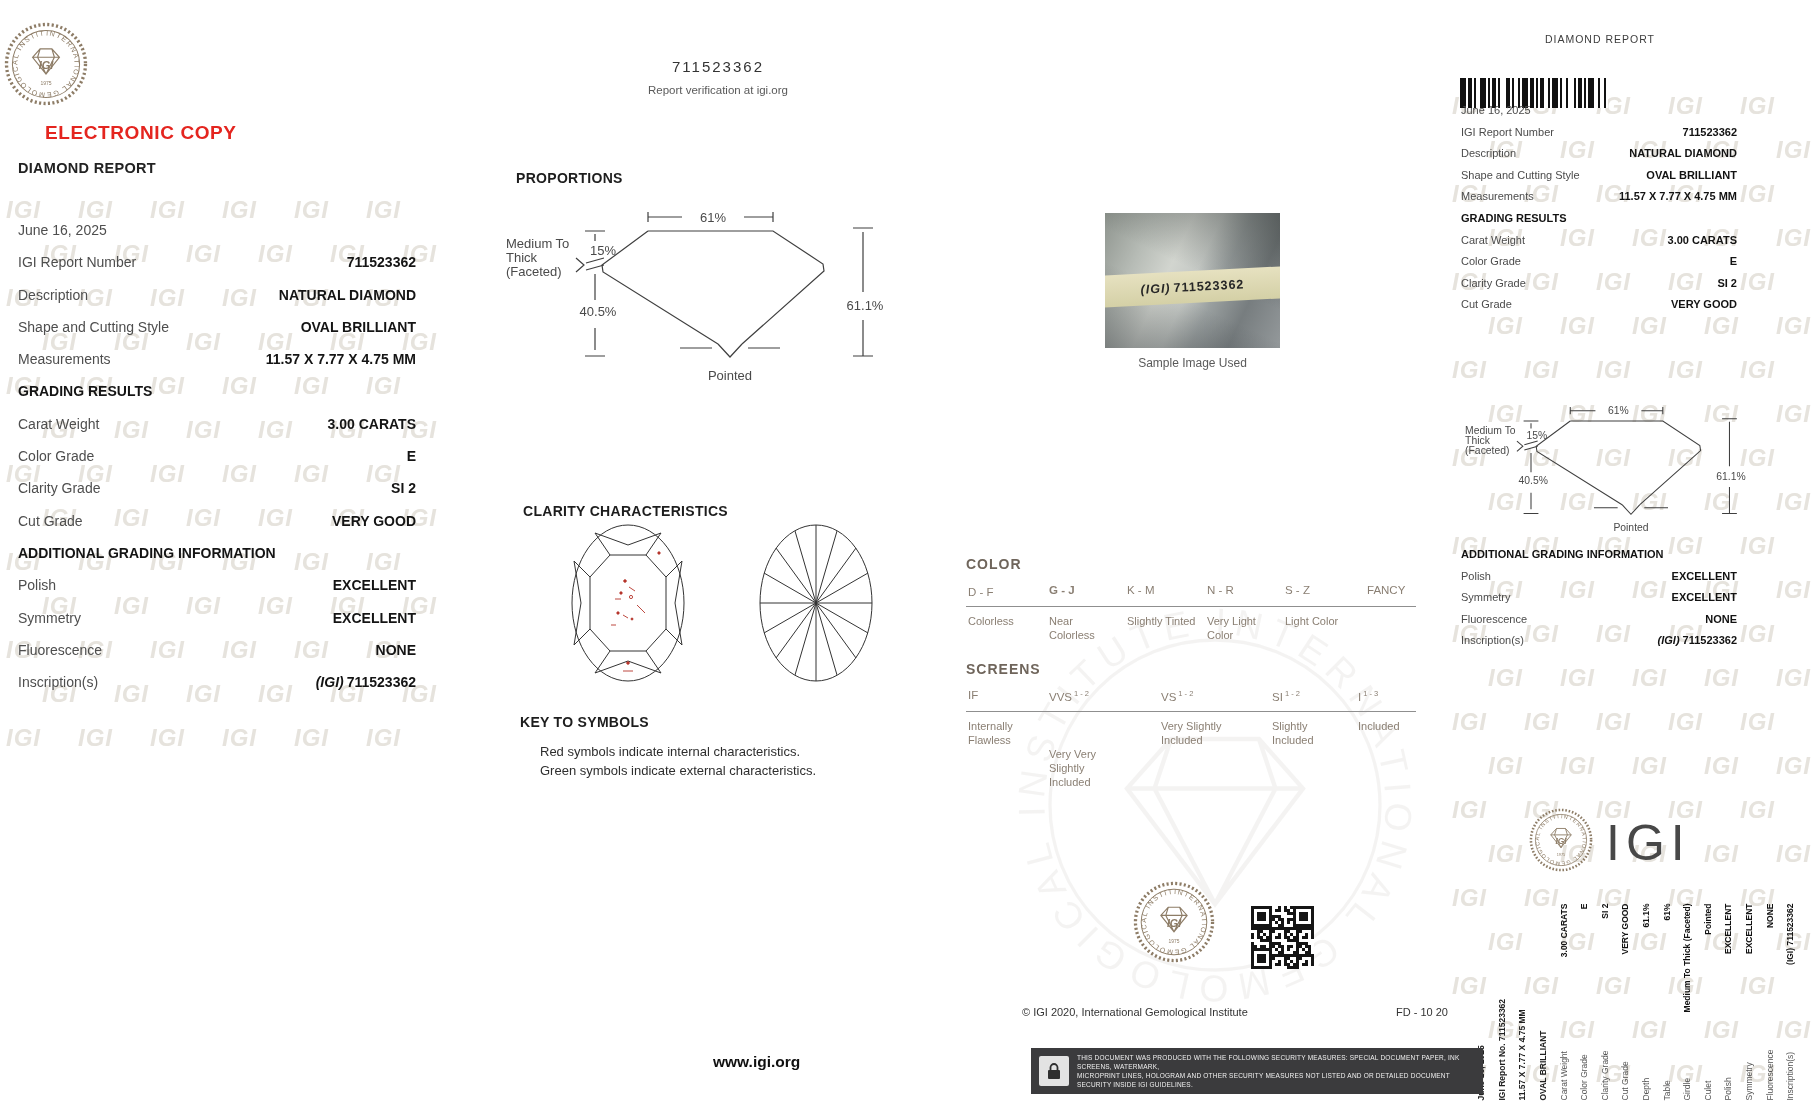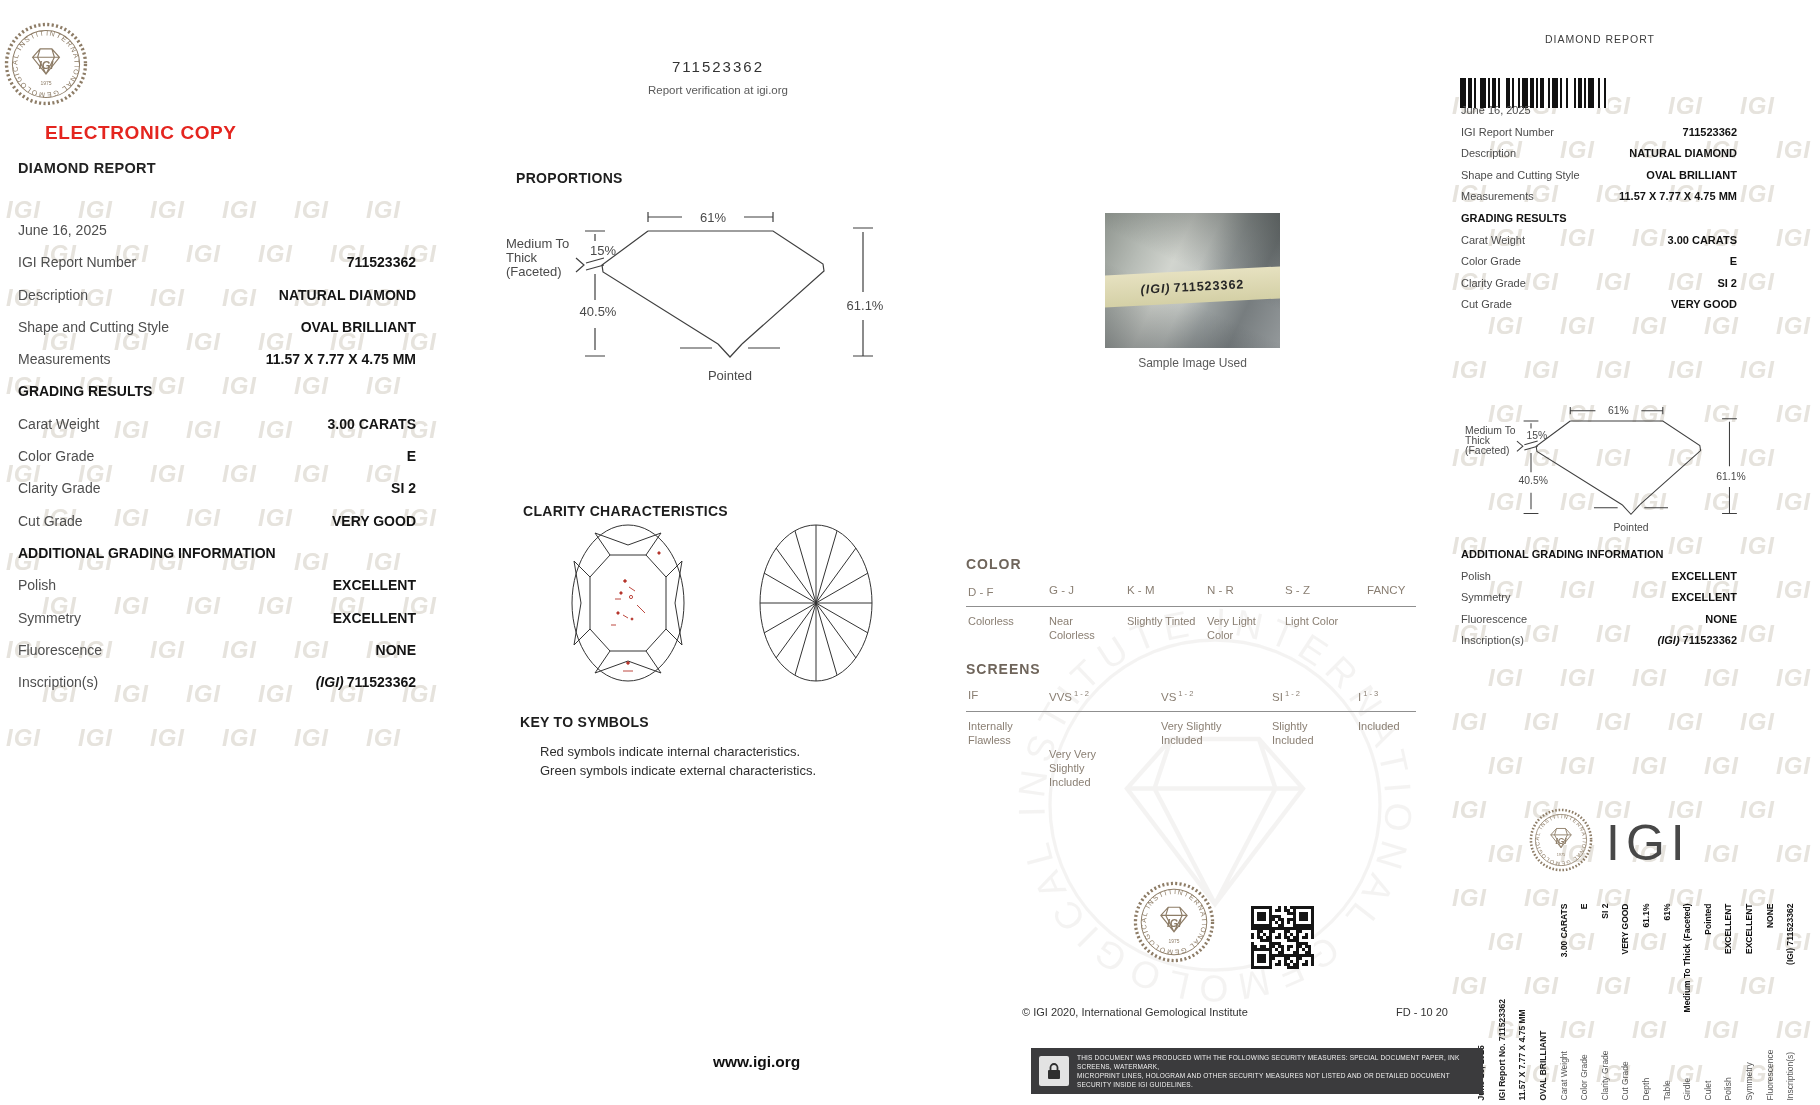--- a/index.html
+++ b/index.html
@@ -421,21 +421,21 @@
     <div class="band" data-name="girdle-inscription-photo">
       <span class="igi-mark" data-name="igi-inscription-icon">(IGI)</span>
       <span data-name="inscription-number">711523362</span>
     </div>
   </div>
   <div class="abs caption" data-name="sample-image-caption" style="left:1105px;top:356px;z-index:1;">Sample Image Used</div>
 
   <div class="scale" data-name="color-scale" style="left:966px;top:556px;height:100px;z-index:1;">
     <div class="s-title" data-name="color-scale-title">COLOR</div>
     <span class="s-col" style="left:2px;top:30px;" data-name="color-range">D - F</span>
-    <span class="s-col" style="left:83px;top:28px;" data-name="color-range">G - J</span>
+    <span class="s-col" style="left:83px;top:28px;font-weight:bold;" data-name="color-range">G - J</span>
     <span class="s-col" style="left:161px;top:28px;" data-name="color-range">K - M</span>
     <span class="s-col" style="left:241px;top:28px;" data-name="color-range">N - R</span>
     <span class="s-col" style="left:319px;top:28px;" data-name="color-range">S - Z</span>
     <span class="s-col" style="left:401px;top:28px;" data-name="color-range">FANCY</span>
     <div class="s-line" style="top:50px;" data-name="scale-divider"></div>
     <span class="s-desc" style="left:2px;top:58px;" data-name="color-desc">Colorless</span>
     <span class="s-desc" style="left:83px;top:58px;" data-name="color-desc">Near Colorless</span>
     <span class="s-desc" style="left:161px;top:58px;" data-name="color-desc">Slightly Tinted</span>
     <span class="s-desc" style="left:241px;top:58px;" data-name="color-desc">Very Light Color</span>
     <span class="s-desc" style="left:319px;top:58px;" data-name="color-desc">Light Color</span>

